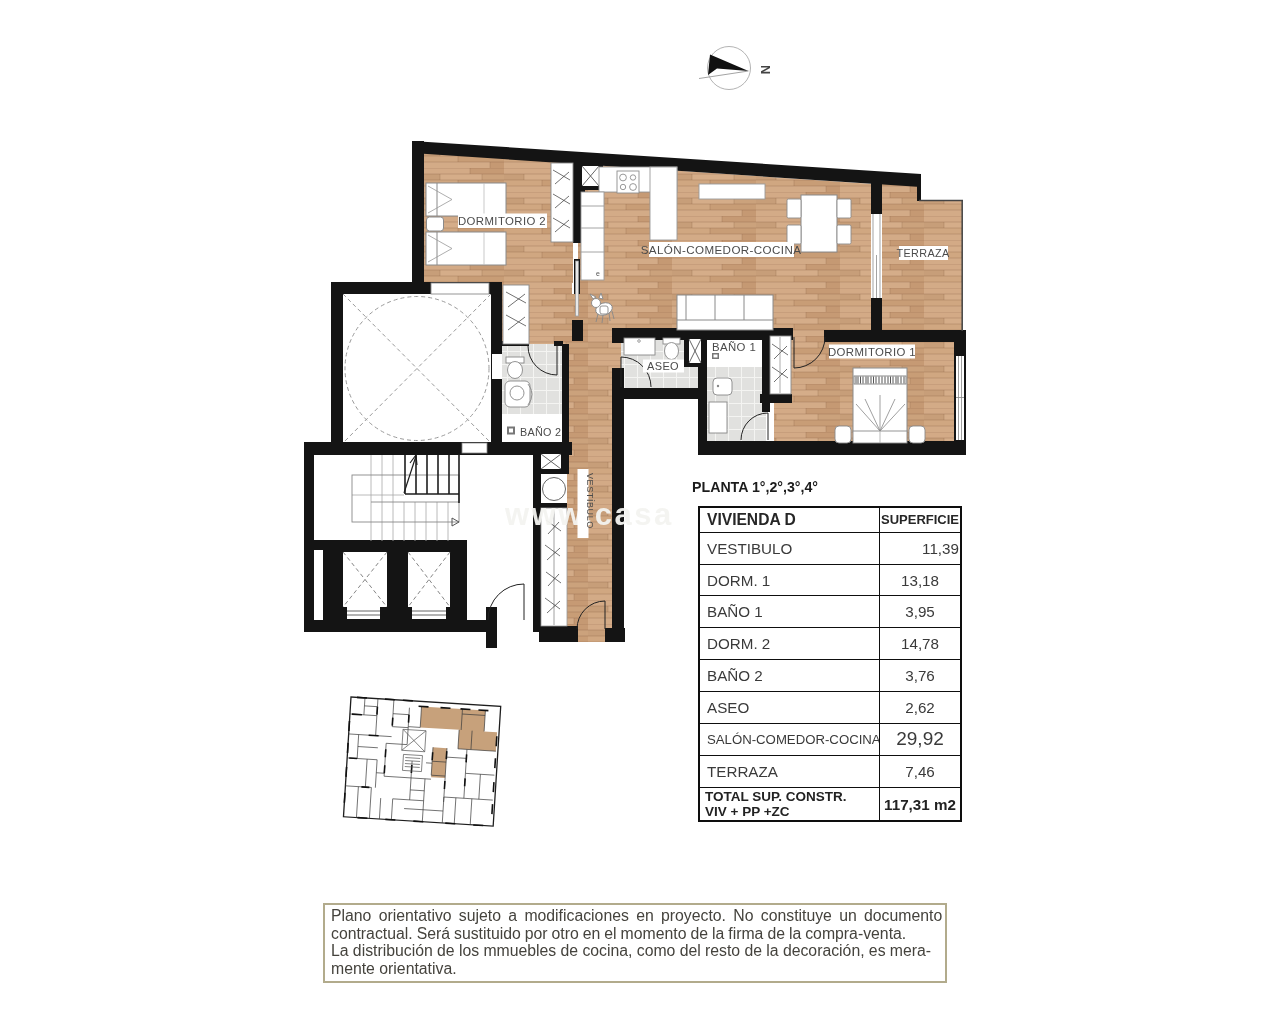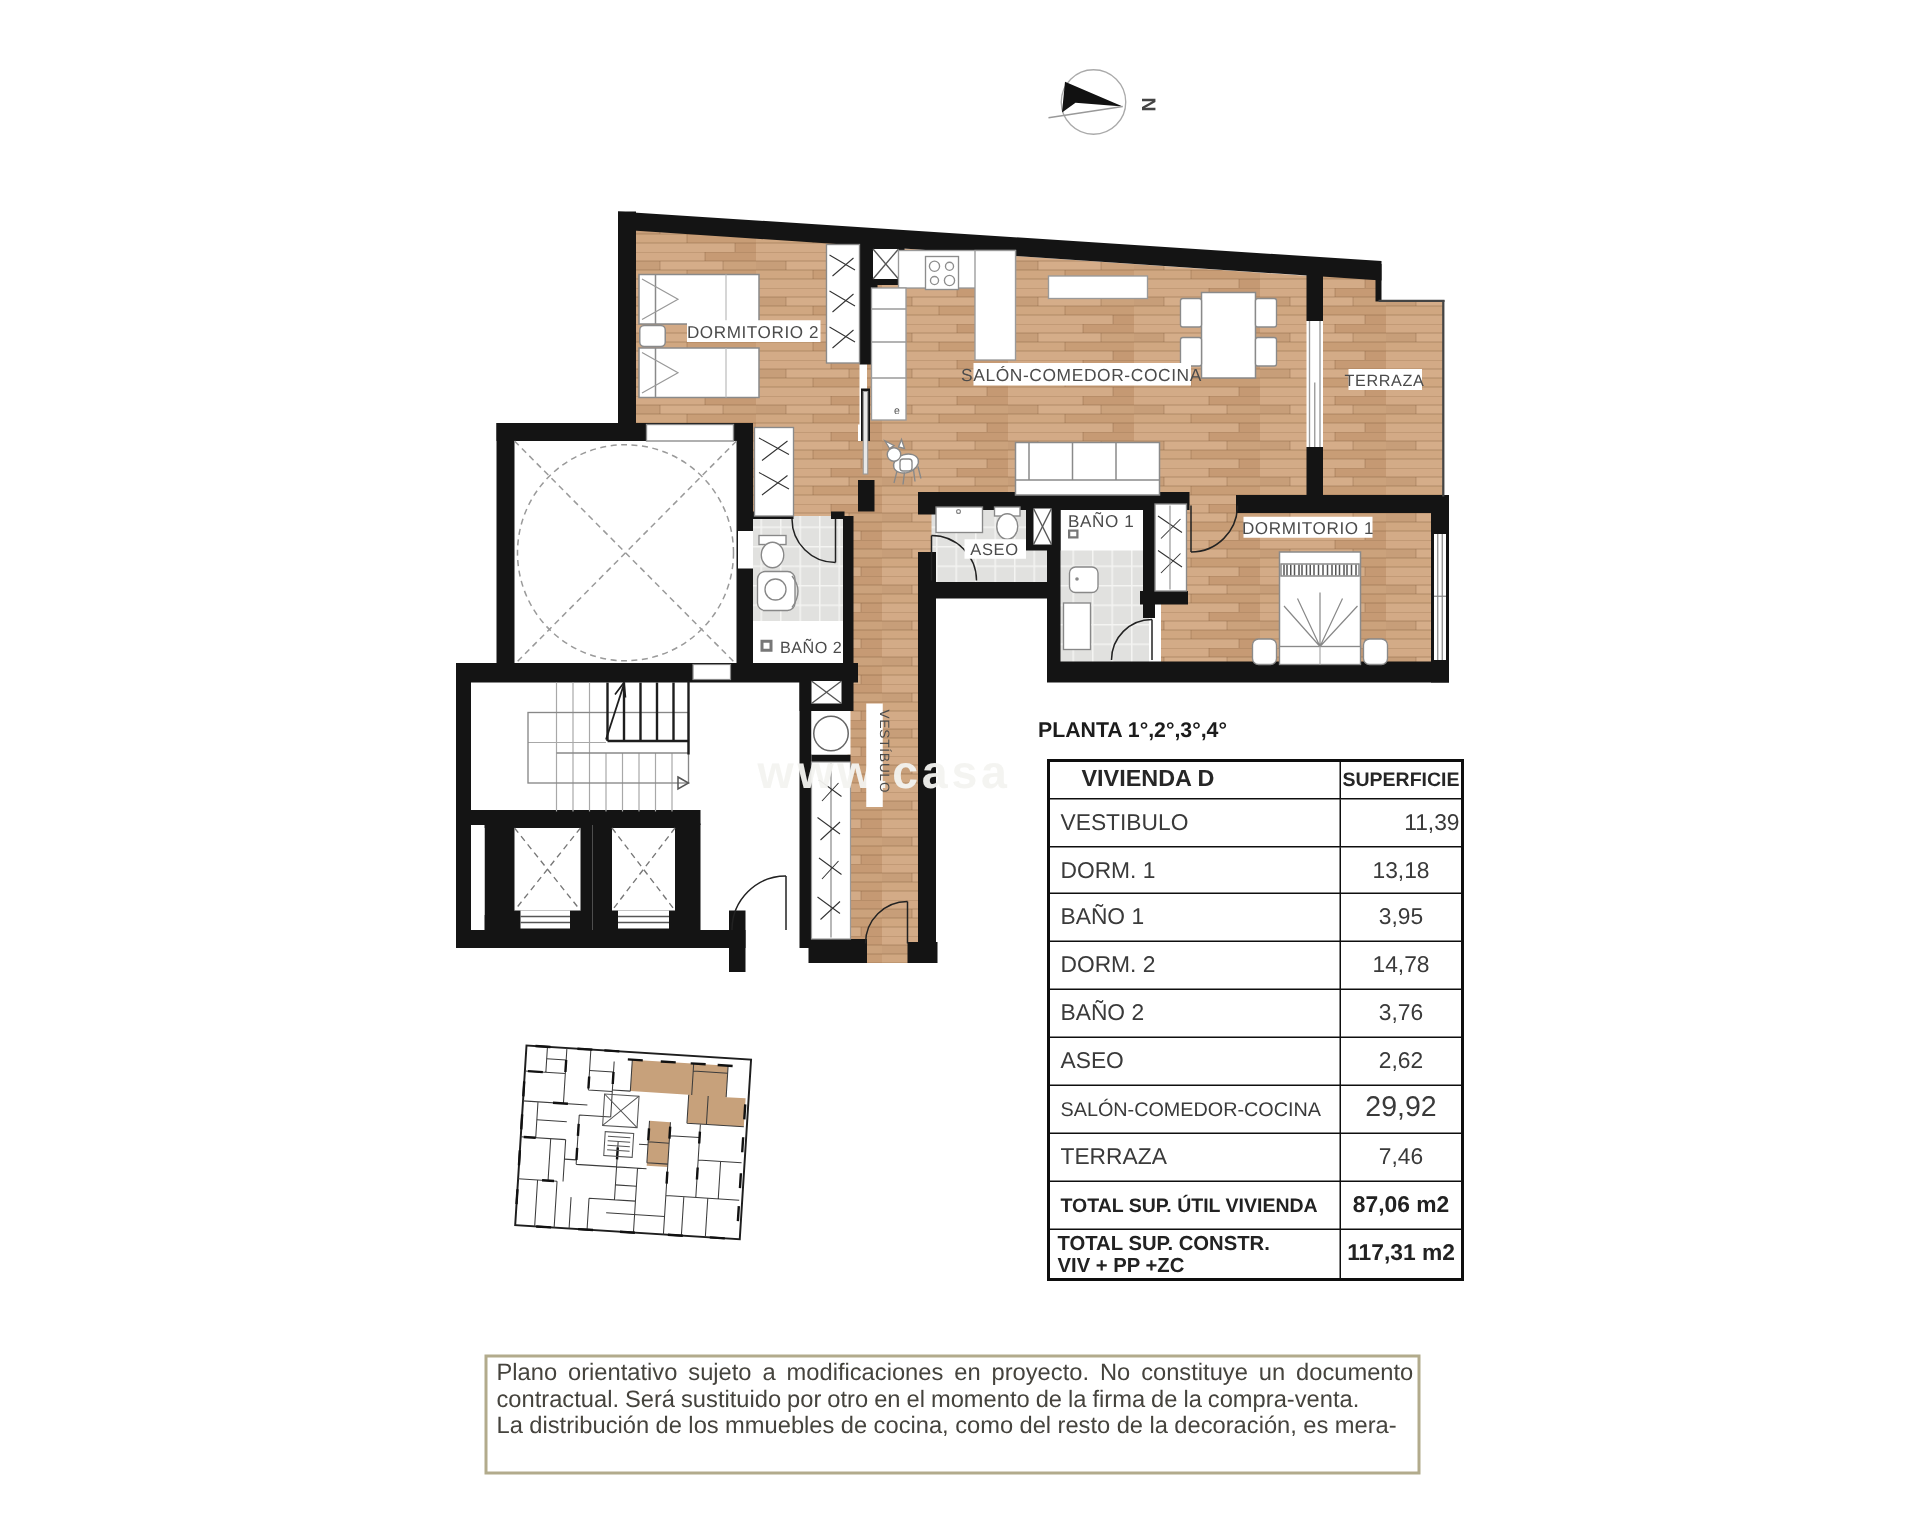--- a/index.html
+++ b/index.html
@@ -501,21 +501,21 @@
 </g>
 </svg>
 
 <div class="abs" style="left:692px;top:479px;font-size:14.2px;font-weight:bold;color:#1c1c1c;letter-spacing:0px;">PLANTA 1°,2°,3°,4°</div>
 
 <div class="abs" style="left:698px;top:506px;">
 <table class="sup" style="width:259px;border:2.2px solid #0e0e0e;">
 
 <tbody>
           <tr style="height:25.2px;">
-            <th style="width:171px;text-align:left;padding-left:21px;font-size:15.6px;color:#262626;">VIVIENDA D</th>
+            <th style="width:171px;text-align:left;padding-left:7px;font-size:15.6px;color:#262626;">VIVIENDA D</th>
             <th style="width:78px;font-size:13px;color:#262626;">SUPERFICIE</th>
           </tr>
 
 <tr style="height:31.9px;">
             <td style="padding-left:7px;font-size:15.2px;">VESTIBULO</td>
             <td style="text-align:right;font-size:15.2px;">11,39</td>
           </tr>
 
 <tr style="height:31.9px;">
             <td style="padding-left:7px;font-size:15.2px;margin-top:40px;">DORM. 1</td>
@@ -545,31 +545,28 @@
 <tr style="height:31.9px;">
             <td style="padding-left:7px;font-size:13.2px;">SALÓN-COMEDOR-COCINA</td>
             <td style="text-align:center;font-size:19px;">29,92</td>
           </tr>
 
 <tr style="height:31.9px;">
             <td style="padding-left:7px;font-size:15.2px;">TERRAZA</td>
             <td style="text-align:center;font-size:15.2px;">7,46</td>
           </tr>
 
-<tr style="height:31.9px;">
-            <td style="padding-left:7px;font-size:13px;font-weight:bold;color:#222;">TOTAL SUP. ÚTIL VIVIENDA</td>
-            <td style="text-align:center;font-size:15.2px;font-weight:bold;color:#222;">87,06 m2</td>
-          </tr>
 
 <tr style="height:33.9px;">
             <td style="padding-left:5px;font-size:13.5px;font-weight:bold;color:#222;line-height:15px;">TOTAL SUP. CONSTR.<br>VIV + PP +ZC</td>
             <td style="text-align:center;font-size:15.2px;font-weight:bold;color:#222;">117,31 m2</td>
           </tr>
 </tbody>
       </table>
 </div>
 
 <div class="abs" style="left:323px;top:903px;width:608px;height:72px;border:2px solid #b2ab8c;padding:2px 6px;font-size:15.8px;line-height:17.6px;color:#45433d;white-space:nowrap;">
 <div style="word-spacing:2.9px;">Plano orientativo sujeto a modificaciones en proyecto. No constituye un documento</div>
 <div style="word-spacing:-0.4px;">contractual. Será sustituido por otro en el momento de la firma de la compra-venta.</div>
 <div style="word-spacing:-0.1px;">La distribución de los mmuebles de cocina, como del resto de la decoración, es mera-</div>
+<div>mente orientativa.</div>
 </div>
 </div>
 
 </body></html>

